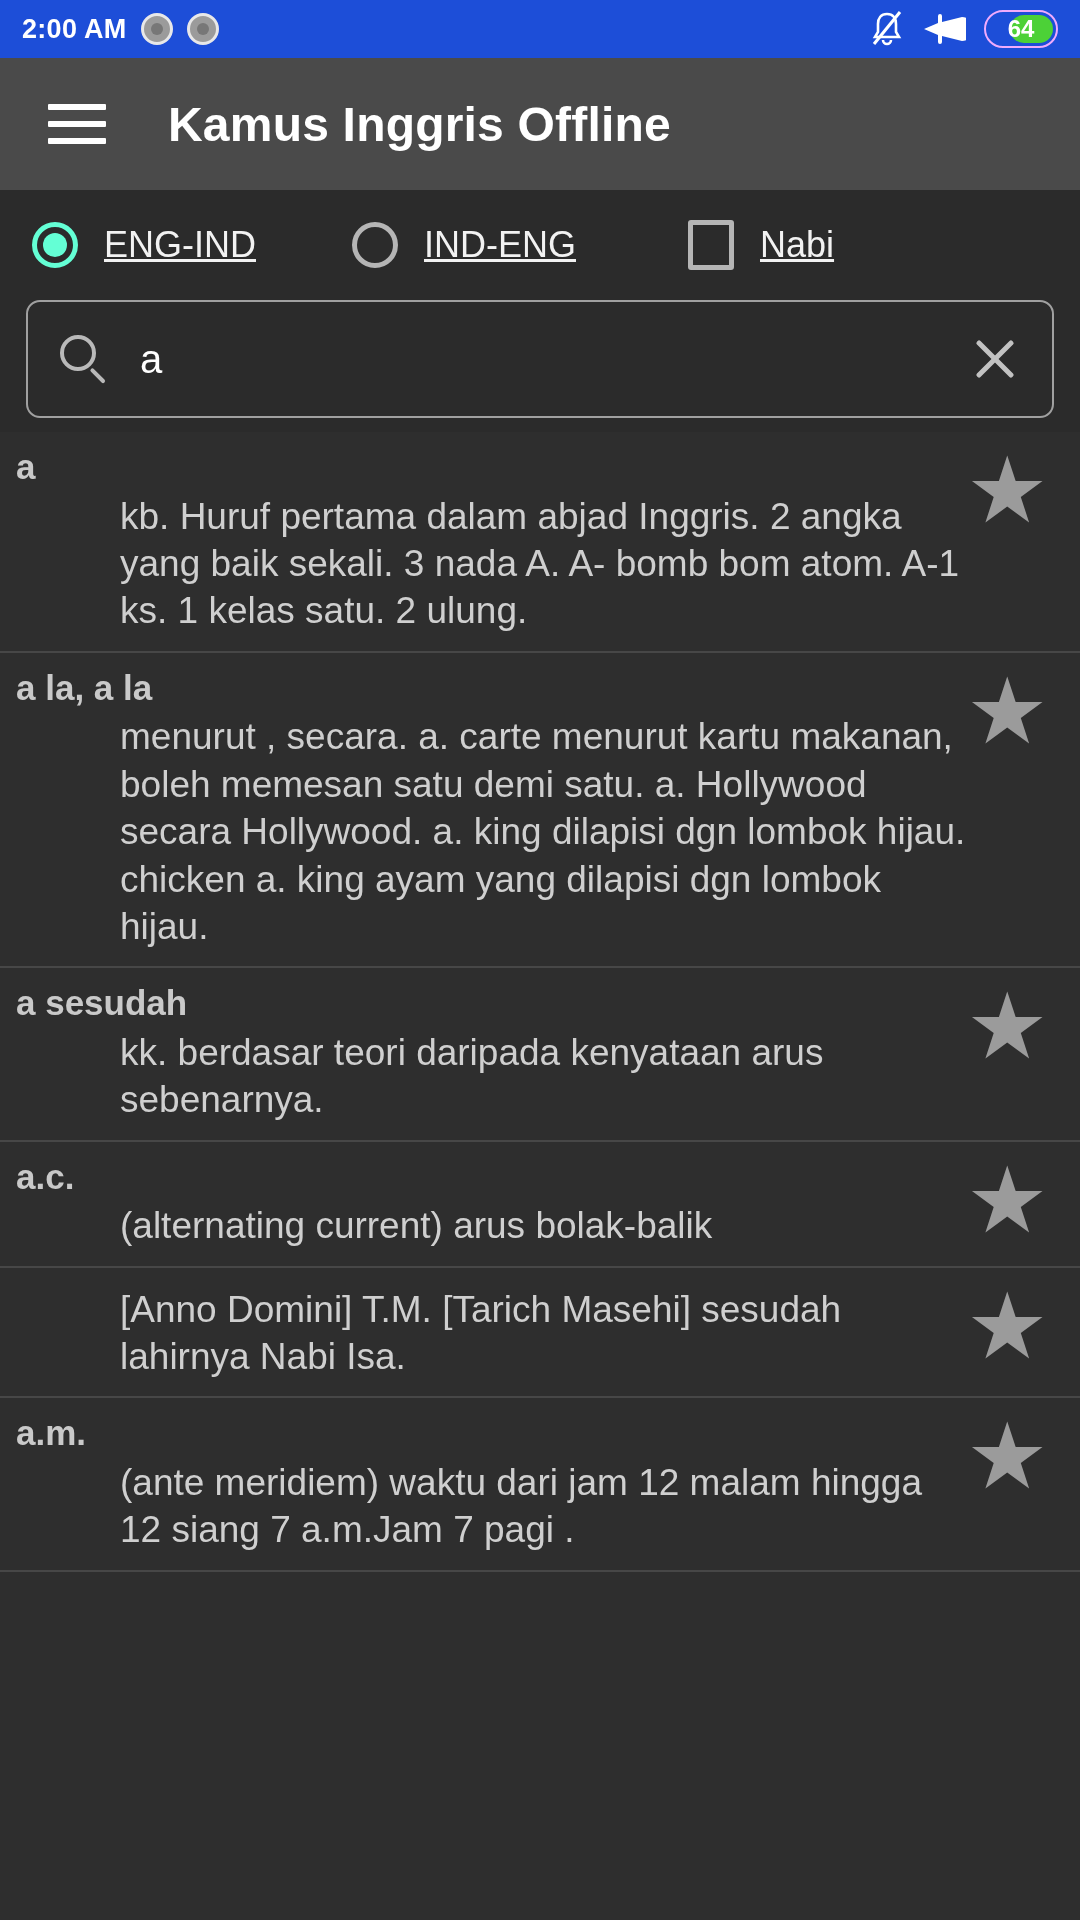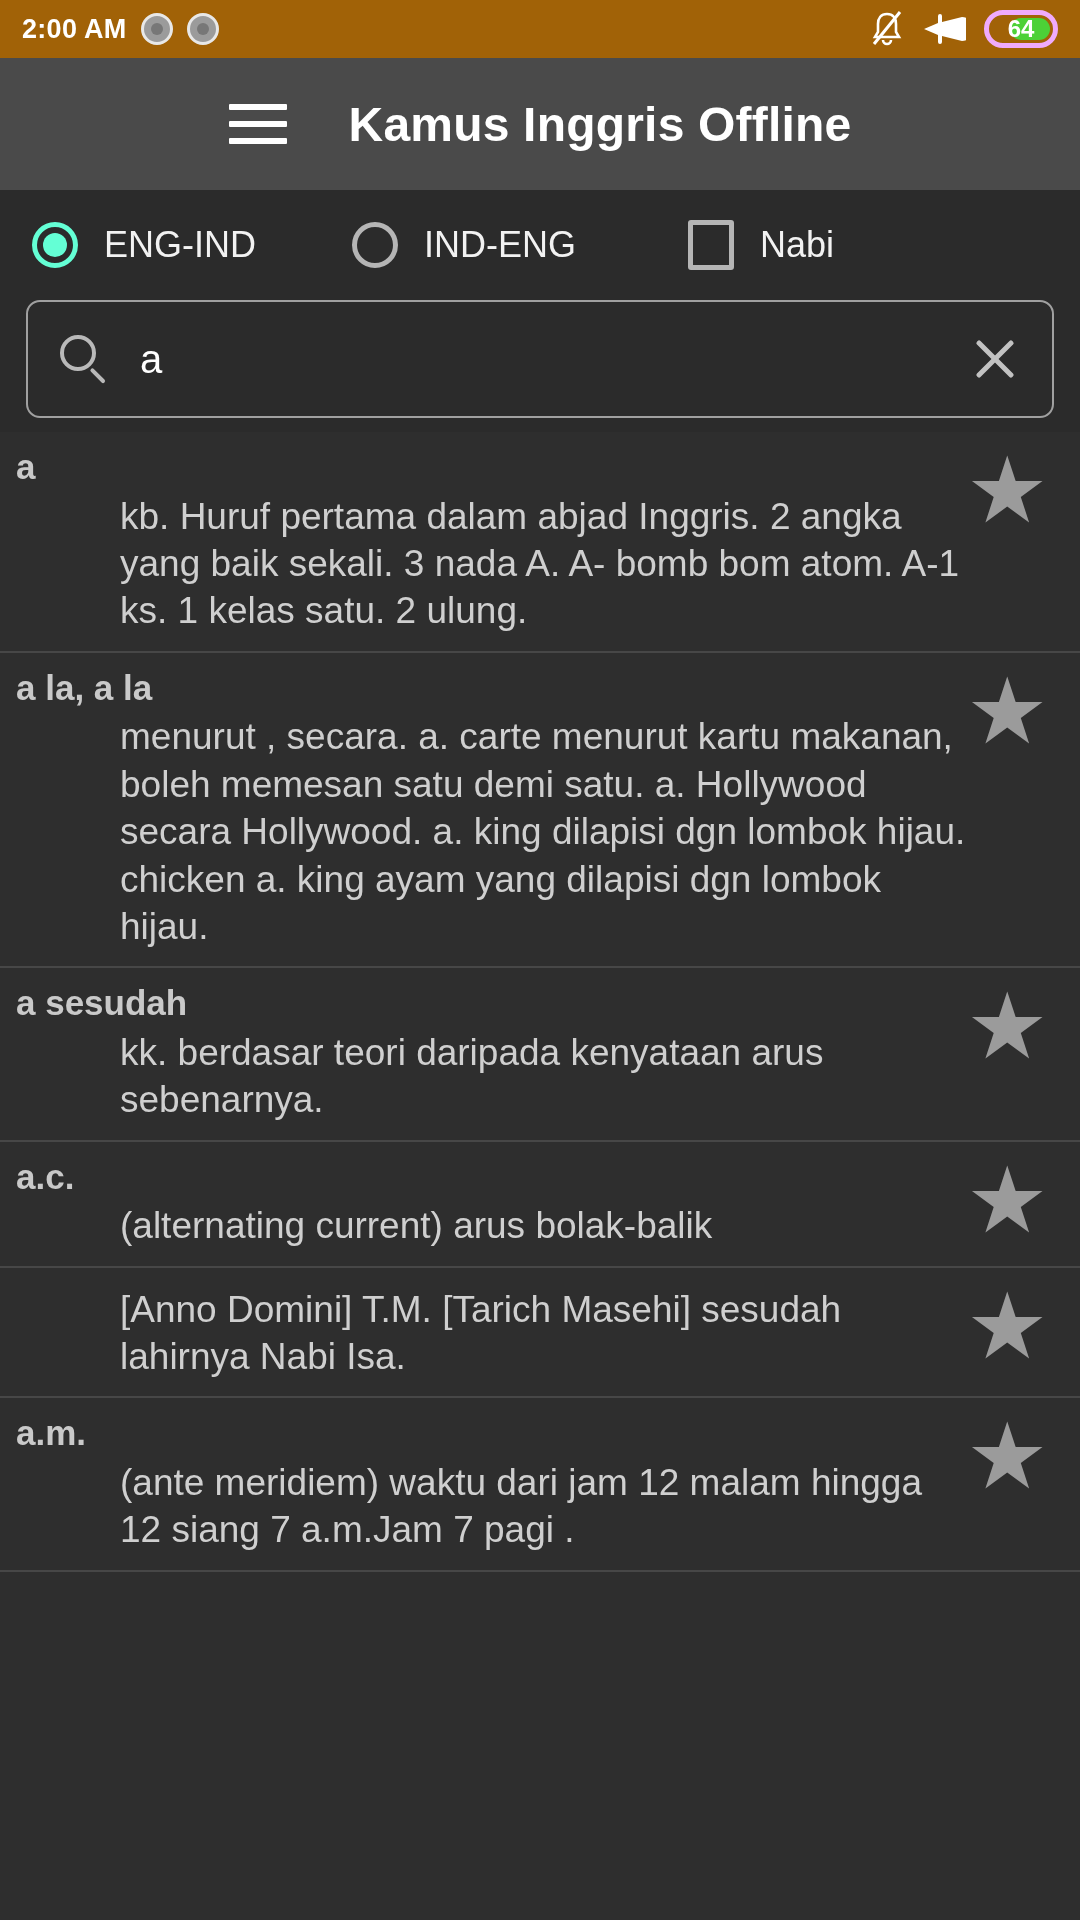--- a/index.html
+++ b/index.html
@@ -6,71 +6,71 @@
   html,body{
     width:1080px; height:1920px;
     background:#2b2b2b;
     font-family:"Liberation Sans", sans-serif;
     overflow:hidden;
   }
   #app{ width:1080px; height:1920px; position:relative; display:flex; flex-direction:column; }
 
   
   .statusbar{
-    height:58px; background:#a16207; flex:0 0 58px;
+    height:58px; background:#1d4ed8; flex:0 0 58px;
     display:flex; align-items:center; padding:16px 22px;
     color:#ffffff;
   }
   .sb-left{ display:flex; align-items:center; gap:14px; }
   .sb-clock{ font-size:27px; font-weight:bold; letter-spacing:.3px; }
   .sb-dot{
     width:32px; height:32px; border-radius:50%;
     background:#9b9b9b; border:3px solid #e8e8e8;
     display:inline-block; position:relative;
   }
   .sb-dot::after{
     content:""; position:absolute; left:50%; top:50%;
     transform:translate(-50%,-50%);
     width:12px; height:12px; border-radius:50%; background:#777;
   }
   .sb-spacer{ flex:1 1 auto; }
   .sb-right{ display:flex; align-items:center; gap:18px; }
   .sb-icon{ display:flex; align-items:center; }
   .battery{
-    width:74px; height:38px; border:5px solid #f0abfc; border-radius:19px;
+    width:74px; height:38px; border:2px solid #f0abfc; border-radius:19px;
     position:relative; display:flex; align-items:center; padding:3px;
   }
   .battery .fill{
     position:absolute; right:3px; top:3px; bottom:3px;
     width:62%; background:#4CD137; border-radius:15px;
   }
   .battery .pct{
     position:relative; z-index:2; width:100%; text-align:center;
     font-size:24px; font-weight:bold; color:#ffffff; line-height:1;
   }
 
   
   .appbar{
     flex:0 0 132px; background:#4a4a4a;
-    display:flex; align-items:center; padding:0 48px;justify-content:center;
+    display:flex; align-items:center; padding:0 48px;
   }
   .hamburger{ width:58px; display:flex; flex-direction:column; gap:11px; cursor:pointer; }
   .hamburger span{ display:block; height:6px; background:#fff; border-radius:1px; }
   .app-title{
     margin-left:62px; color:#ffffff;
     font-size:48px; font-weight:bold; letter-spacing:.2px;
   }
 
   
   .options{
     flex:0 0 110px; background:#2b2b2b;
     display:flex; align-items:center; padding:0 32px;
   }
   .opt{ display:flex; align-items:center; cursor:pointer; }
-  .opt .lbl{ color:#f2f2f2; font-size:36px; margin-left:26px; white-space:nowrap; }
+  .opt .lbl{ color:#f2f2f2; font-size:36px; margin-left:26px; white-space:nowrap;text-decoration:underline; }
   .radio{
     width:46px; height:46px; border-radius:50%;
     border:5px solid #b5b5b5; position:relative; flex:0 0 46px;
   }
   .radio.on{ border-color:#64FFD5; }
   .radio.on::after{
     content:""; position:absolute; left:50%; top:50%;
     transform:translate(-50%,-50%);
     width:24px; height:24px; border-radius:50%; background:#64FFD5;
   }

